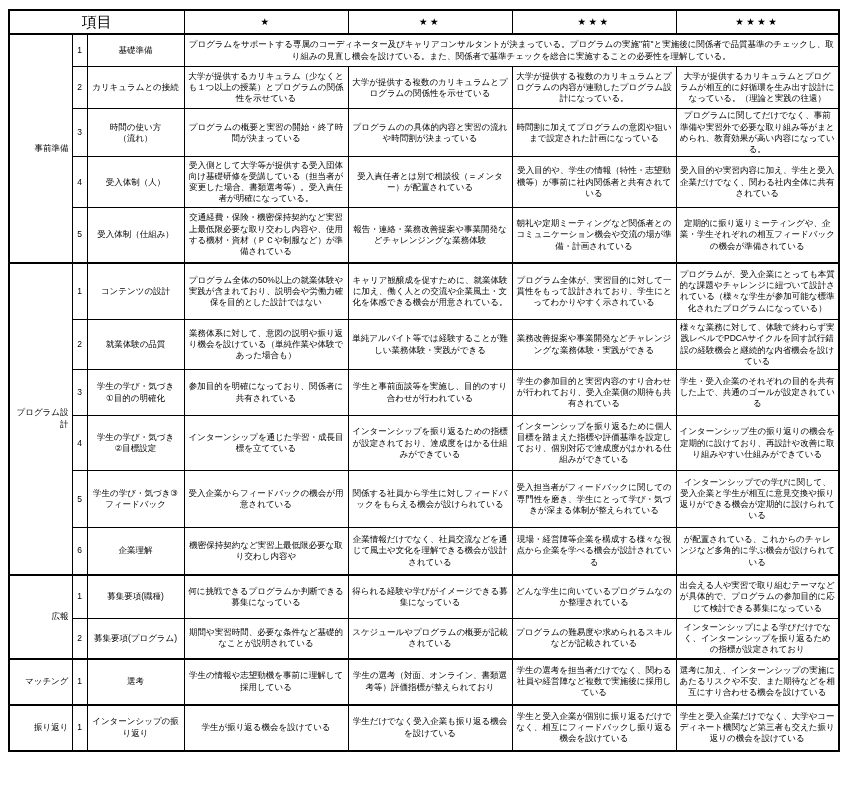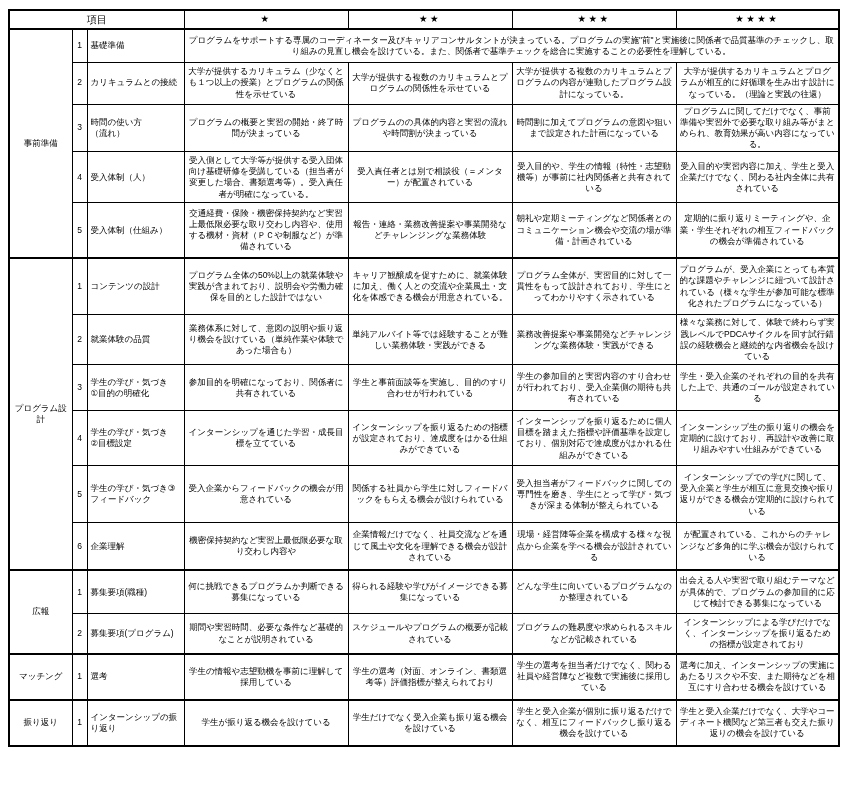--- a/index.html
+++ b/index.html
@@ -24,26 +24,26 @@
     border: 1px solid #000;
     padding: 1px 3px;
     vertical-align: middle;
     overflow: hidden;
     word-break: break-all;
   }
   thead td {
     border-bottom: 2px solid #000;
     text-align: center;
     height: 15px;
-    font-size: 10px;
+    font-size: 15px;
   }
   td.star-hdr { letter-spacing: 2.5px; font-size: 9.5px; font-weight: bold; }
-  td.cat { text-align: center; padding: 1px 2px; }
+  td.cat { text-align: right; padding: 1px 2px; }
   td.num { text-align: center; padding: 1px 0; }
-  td.item { text-align: left; white-space: pre-line; }
+  td.item { text-align: center; white-space: pre-line; }
   td.criteria { text-align: center; }
   tr.group-start > td { border-top: 2px solid #000; }
 </style>
 </head>
 <body>
 
 <div class="page">
   <table class="rubric">
     <colgroup>
       <col style="width:63px">

